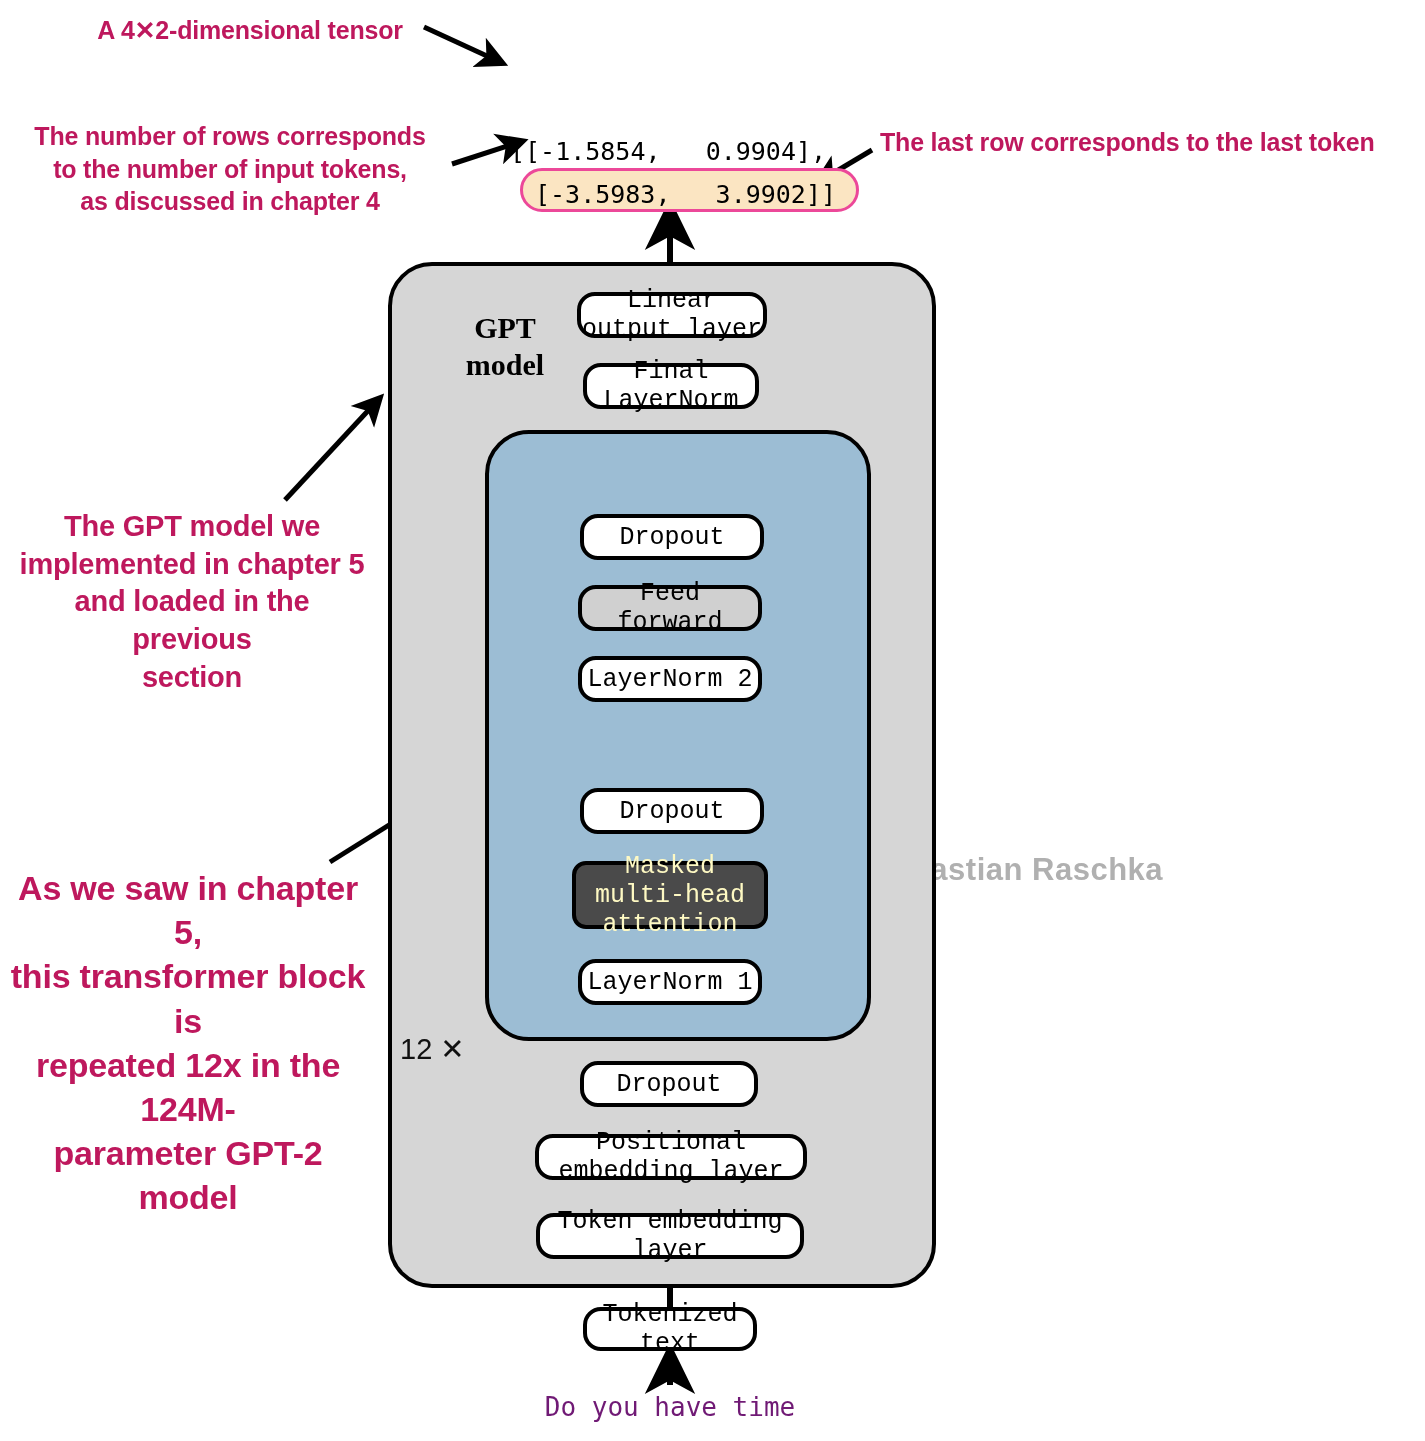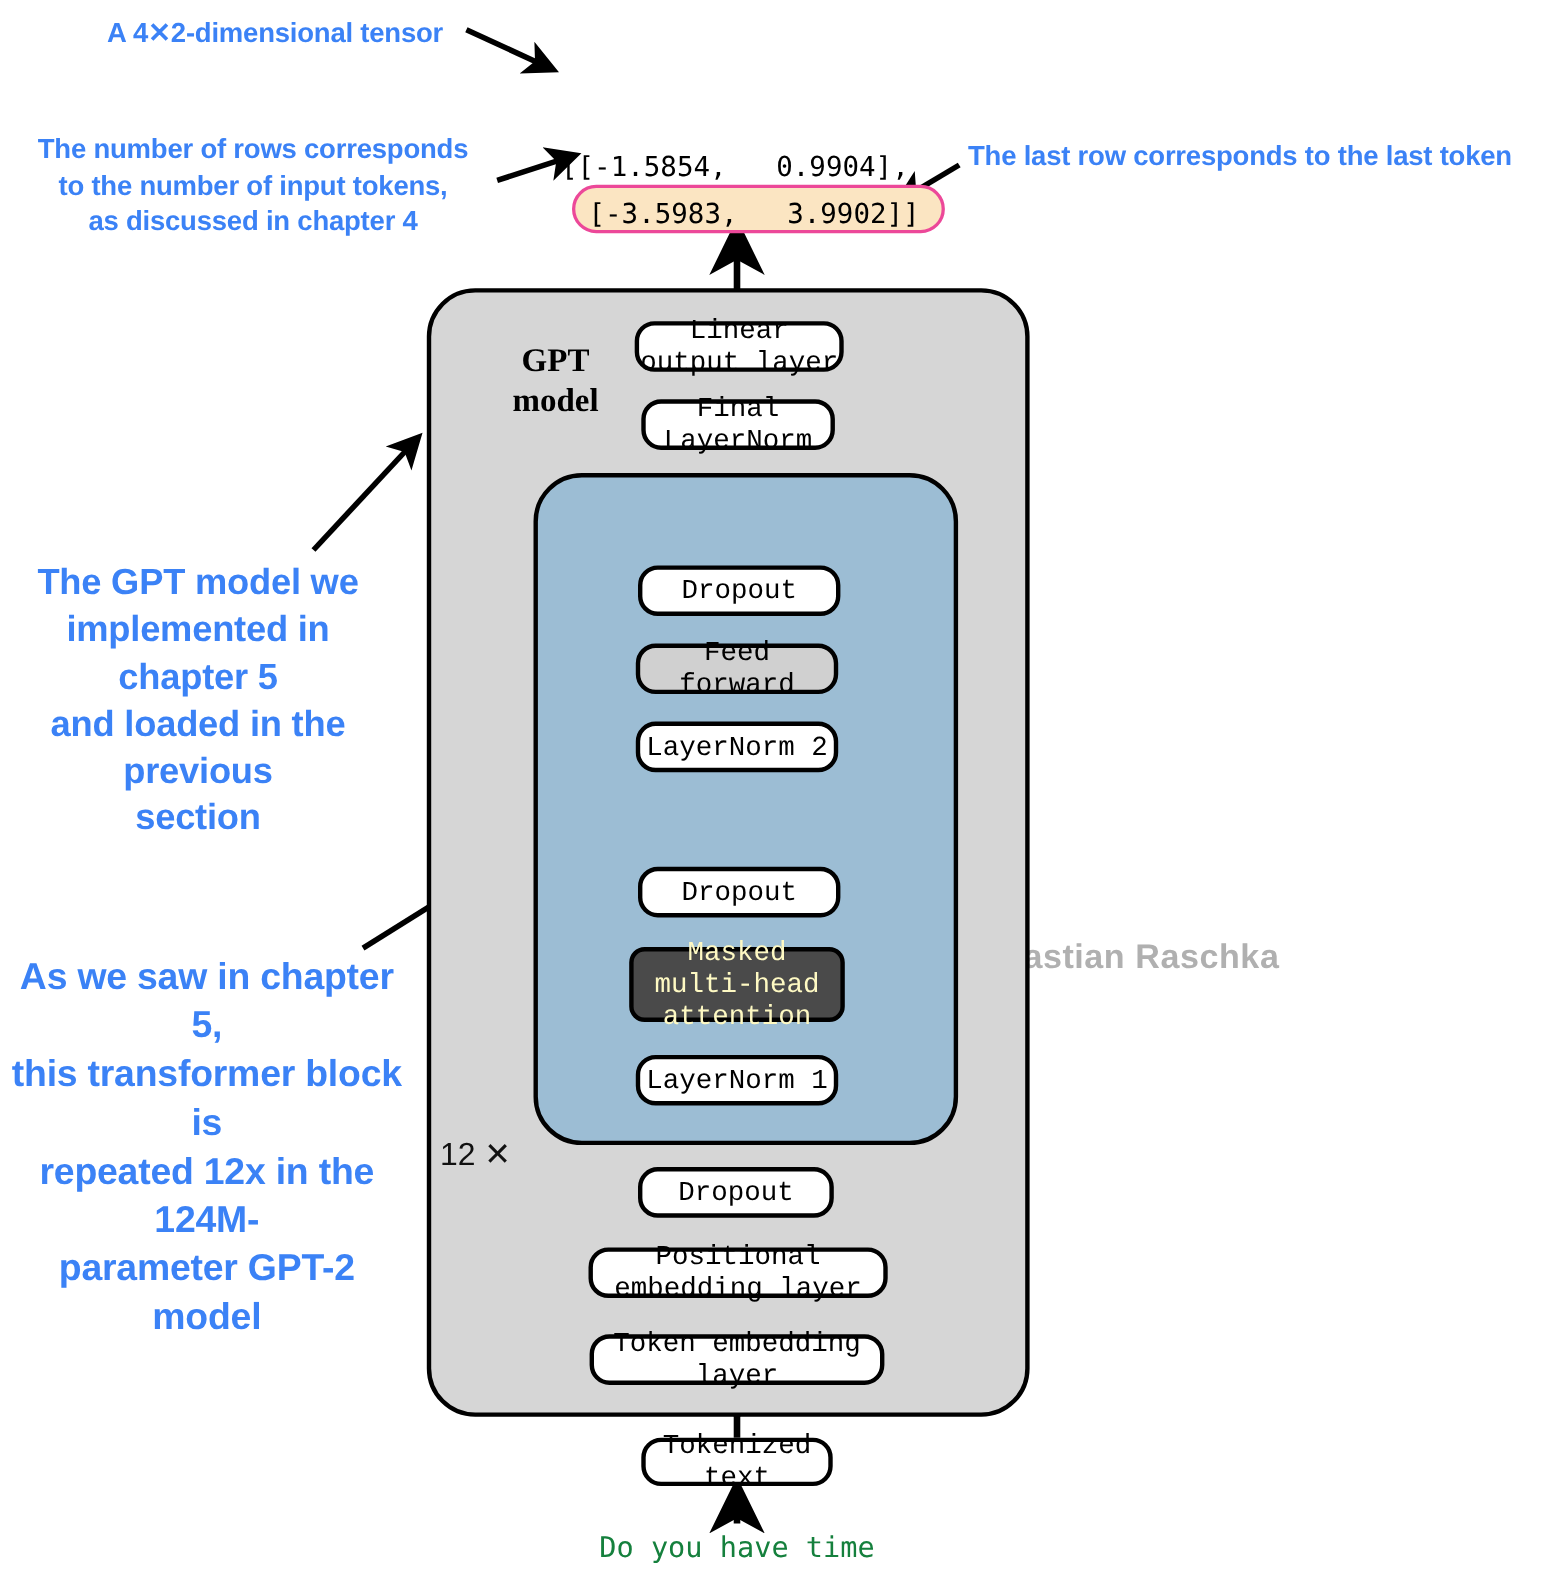--- a/index.html
+++ b/index.html
@@ -19,30 +19,30 @@
     position: absolute;
     left: 0; top: 0;
     width: 1425px;
     height: 1441px;
   }
   
   .anno {
     position: absolute;
     font-family: "Liberation Sans", sans-serif;
     font-weight: bold;
-    color: #3b82f6;
+    color: #be185d;
     text-align: center;
     line-height: 1.30;
     letter-spacing: -0.2px;
     white-space: pre-line;
   }
   #anno-tensor      { left: 60px;  top: 14px;  width: 380px; font-size: 25px; }
   #anno-rows        { left: 10px;  top: 120px; width: 440px; font-size: 25px; }
   #anno-lastrow     { left: 880px; top: 126px; width: 540px; font-size: 25px; text-align: left; }
-  #anno-gptmodel    { left: 0;   top: 508px; width: 360px; font-size: 33px; }
+  #anno-gptmodel    { left: 12px;   top: 508px; width: 360px; font-size: 29px; }
   #anno-transformer { left: 8px;   top: 866px; width: 360px; font-size: 34px; }
 
   
   .tensor-block {
     position: absolute;
     left: 510px;
     top: 42px;
     font-family: "DejaVu Sans Mono", monospace;
     font-size: 25px;
     color: #000000;
@@ -134,21 +134,21 @@
   #node-tokemb     { left: 536px; top: 1213px; width: 268px; height: 46px; }
   #node-tokenized  { left: 583px; top: 1307px; width: 174px; height: 44px; }
 
   .input-text {
     position: absolute;
     left: 480px; top: 1392px;
     width: 380px;
     text-align: center;
     font-family: "DejaVu Sans Mono", monospace;
     font-size: 26px;
-    color: #15803d;
+    color: #701a75;
   }
 
   
   .watermark-text {
     position: absolute;
     left: 872px; top: 852px;
     font-size: 31px;
     font-weight: bold;
     color: #b0b0b0;
     font-family: "Liberation Sans", sans-serif;

